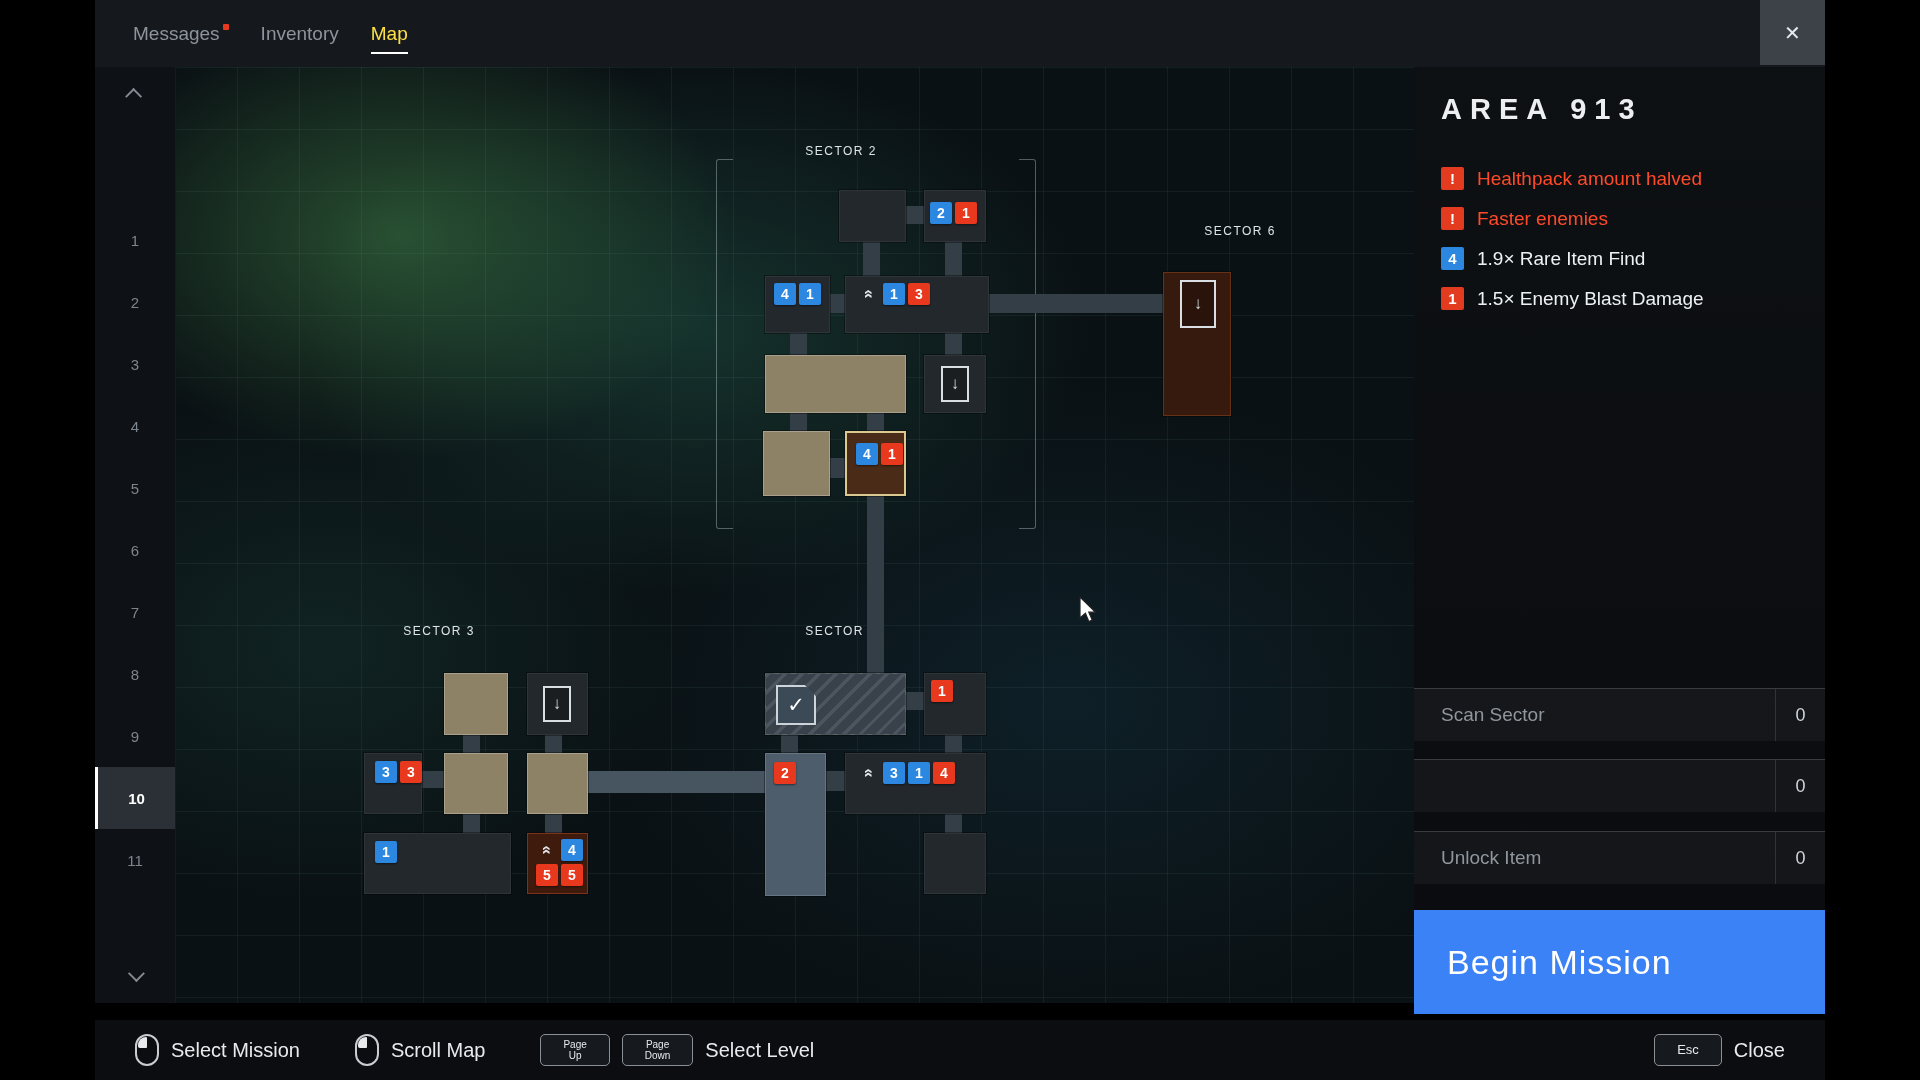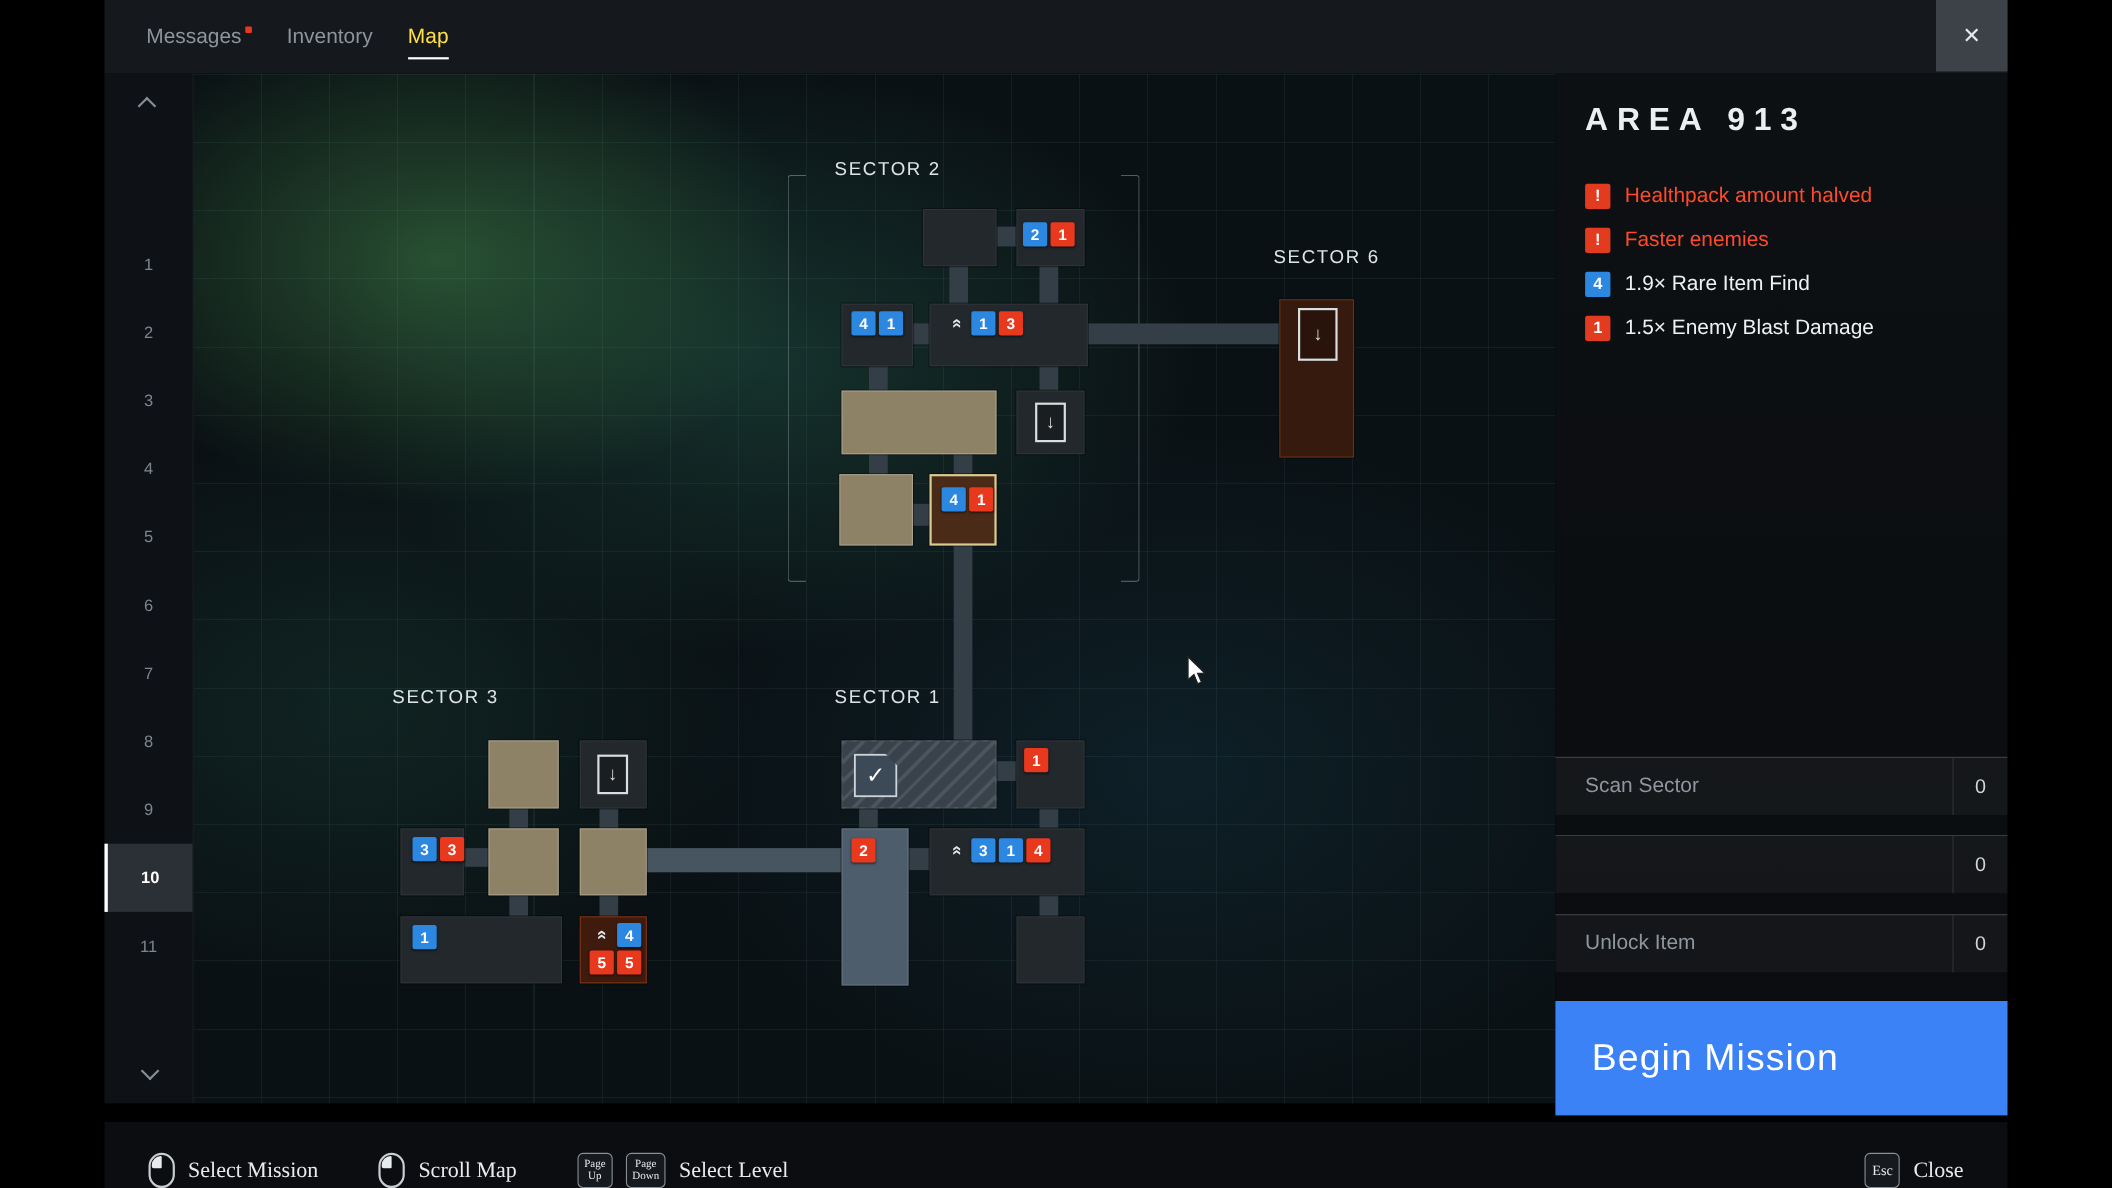--- a/index.html
+++ b/index.html
@@ -31,21 +31,21 @@
 
   
   .map-bg{position:absolute;left:175px;top:67px;width:1239px;height:936px;background-color:#0a1114;
     background-image:
       repeating-linear-gradient(to right, rgba(141,203,203,0.07) 0 1px, transparent 1px 62px),
       repeating-linear-gradient(to bottom, rgba(141,203,203,0.07) 0 1px, transparent 1px 62px),
       radial-gradient(480px 320px at 18% 18%, rgba(64,128,72,0.55), rgba(0,0,0,0) 70%),
       radial-gradient(560px 380px at 42% 28%, rgba(36,92,76,0.45), rgba(0,0,0,0) 70%),
       radial-gradient(520px 360px at 12% 62%, rgba(28,70,60,0.35), rgba(0,0,0,0) 70%),
       radial-gradient(640px 440px at 72% 68%, rgba(22,58,76,0.35), rgba(0,0,0,0) 72%);}
-  .sector-label{position:absolute;width:140px;text-align:center;color:#dfe4e7;font-size:17px;
+  .sector-label{position:absolute;width:140px;text-align:right;color:#dfe4e7;font-size:12px;
     letter-spacing:1.5px;}
   .bracket{position:absolute;width:16px;height:368px;top:159px;}
   .bracket.left{left:716px;border-left:1px solid rgba(220,235,240,0.35);
     border-top:1px solid rgba(220,235,240,0.35);border-bottom:1px solid rgba(220,235,240,0.35);
     border-radius:3px 0 0 3px;}
   .bracket.right{left:1019px;border-right:1px solid rgba(220,235,240,0.35);
     border-top:1px solid rgba(220,235,240,0.35);border-bottom:1px solid rgba(220,235,240,0.35);
     border-radius:0 3px 3px 0;}
   .cor{position:absolute;background:#333e46;z-index:1;}
   .cor.lite{background:#475560;}
@@ -89,28 +89,28 @@
   .action-label{position:absolute;left:27px;top:0;height:100%;display:flex;align-items:center;
     color:#8f969d;font-size:19px;}
   .action-count{position:absolute;right:0;top:0;width:49px;height:100%;display:flex;align-items:center;
     justify-content:center;border-left:1px solid rgba(255,255,255,0.12);color:#d0d5da;font-size:18px;}
   .begin-btn{position:absolute;left:1414px;top:910px;width:411px;height:104px;background:#3b82f6;
     color:#fff;font-size:34px;display:flex;align-items:center;padding-left:33px;box-sizing:border-box;
     letter-spacing:1px;z-index:5;cursor:pointer;}
 
   
   .bottombar{position:absolute;left:95px;top:1020px;width:1730px;height:60px;background:#0b0d10;
-    display:flex;align-items:flex-end;padding:0 40px;box-sizing:border-box;gap:55px;z-index:5;font-family:Liberation Serif, serif;}
+    display:flex;align-items:center;padding:0 40px;box-sizing:border-box;gap:55px;z-index:5;}
   .hint{display:flex;align-items:center;gap:12px;color:#e8eaec;font-size:20px;}
   .hint.right{margin-left:auto;}
   .mouse{width:24px;height:32px;border:2px solid #c8cdd2;border-radius:12px;position:relative;
     box-sizing:border-box;}
   .mouse .lmb{position:absolute;left:1px;top:1px;width:9px;height:11px;background:#e8eaec;
     border-radius:9px 1px 1px 2px;}
-  .key{min-width:32px;height:32px;padding:2px 5px;background:#16191d;border:1px solid #8a9096;
+  .key{min-width:32px;height:32px;padding:2px 22px;background:#16191d;border:1px solid #8a9096;
     border-radius:5px;color:#e8eaec;font-size:10px;line-height:1.15;display:flex;align-items:center;
     justify-content:center;text-align:center;white-space:pre-line;box-sizing:border-box;}
   .key.esc{font-size:13px;}
   .cursor{position:absolute;z-index:9;}
 </style>
 </head>
 <body>
 
 <div class="stage">
 

